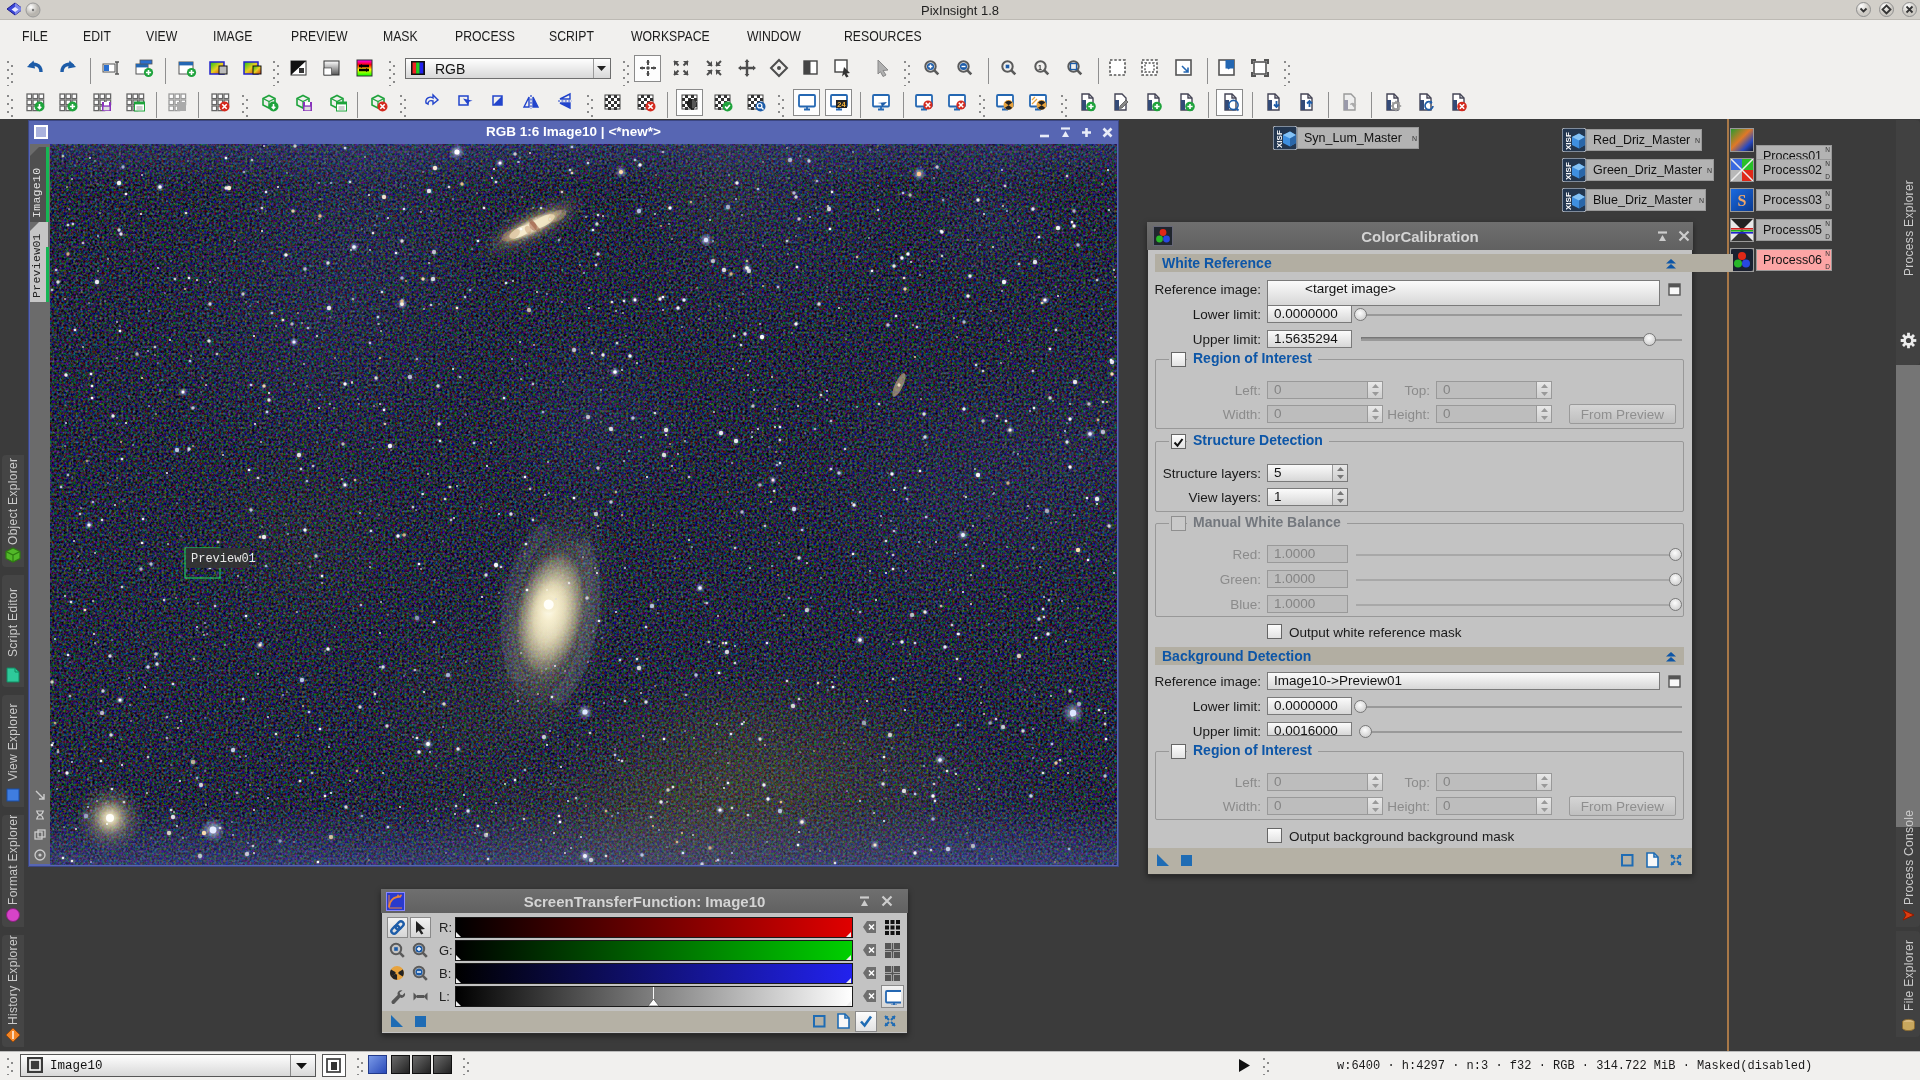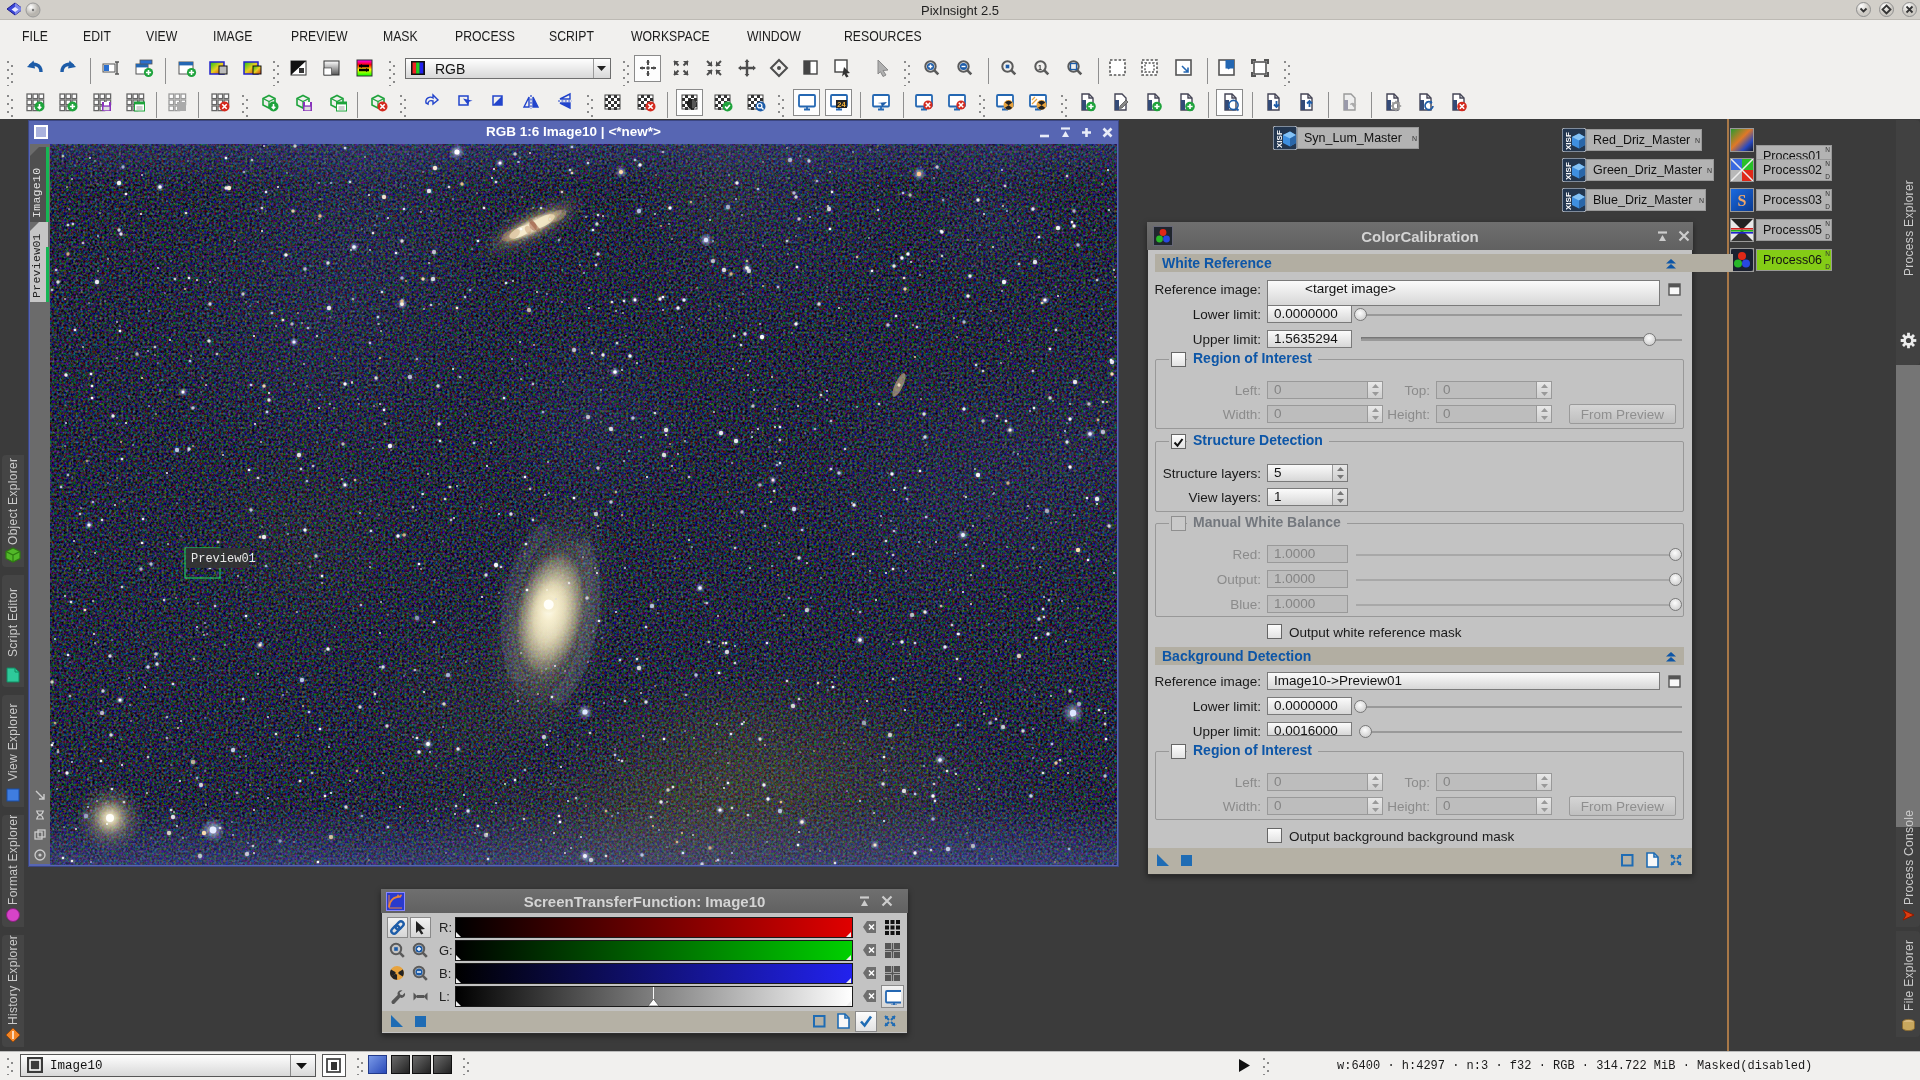--- a/index.html
+++ b/index.html
@@ -31,21 +31,21 @@
 <svg class="abs" style="left:25px;top:2px" width="16" height="16" viewBox="0 0 16 16">
     <circle cx="8" cy="8" r="7" fill="url(#gball)" stroke="#9a9a9a"></circle>
     <circle cx="8" cy="8" r="1.2" fill="#777"></circle>
     <defs>
       <radialGradient id="gball" cx=".35" cy=".3">
         <stop offset="0" stop-color="#fff"></stop>
         <stop offset="1" stop-color="#b8b5af"></stop>
       </radialGradient>
     </defs>
   </svg>
-<div class="abs" style="left:0;top:3px;width:1920px;height:14px;text-align:center;font-size:13px;color:#1f1f1f">PixInsight 2.5</div>
+<div class="abs" style="left:0;top:3px;width:1920px;height:14px;text-align:center;font-size:13px;color:#1f1f1f">PixInsight 1.8</div>
 <svg class="abs" style="left:1856px;top:2px" width="15" height="15" viewBox="0 0 15 15">
     <circle cx="7.5" cy="7.5" r="7" fill="url(#gbtn0)" stroke="#8f8f8f"></circle>
     <path d="M4.5 6.5l3 3 3-3" fill="none" stroke="#333" stroke-width="1.8"></path>
     <defs>
       <radialGradient id="gbtn0" cx=".35" cy=".25">
         <stop offset="0" stop-color="#fefefe"></stop>
         <stop offset="1" stop-color="#cdcac4"></stop>
       </radialGradient>
     </defs>
   </svg>
@@ -742,21 +742,21 @@
       <rect y="11" width="22" height="1.6" fill="#20b020"></rect>
       <rect y="13" width="22" height="1.6" fill="#2020d0"></rect>
     </svg></div>
 <div class="abs" style="left:1756px;top:219px;width:76px;height:22px;background:#b3b3b3;border:1px solid #999;font-size:12.5px;color:#111;line-height:21px;padding-left:6px;">Process05<span style="position:absolute;right:1px;top:0px;font-size:6.5px;line-height:7px;color:#333">N</span><span style="position:absolute;right:1px;bottom:0px;font-size:6.5px;line-height:7px;color:#333">D</span></div>
 <div class="abs" style="left:1730px;top:248px;width:24px;height:24px;background:#666;border:1px solid #999"><svg width="22" height="22" viewBox="0 0 22 22">
       <rect width="22" height="22" rx="2" fill="#1a2030"></rect>
       <circle cx="11" cy="7" r="4" fill="#e02818"></circle>
       <circle cx="7" cy="14.5" r="4" fill="#28b828"></circle>
       <circle cx="15" cy="14.5" r="4" fill="#2848e0"></circle>
     </svg></div>
-<div class="abs" style="left:1756px;top:249px;width:76px;height:22px;background:#84cc16;border:1px solid #999;font-size:12.5px;color:#111;line-height:21px;padding-left:6px;">Process06<span style="position:absolute;right:1px;top:0px;font-size:6.5px;line-height:7px;color:#333">N</span><span style="position:absolute;right:1px;bottom:0px;font-size:6.5px;line-height:7px;color:#333">D</span></div>
+<div class="abs" style="left:1756px;top:249px;width:76px;height:22px;background:#fca5a5;border:1px solid #999;font-size:12.5px;color:#111;line-height:21px;padding-left:6px;">Process06<span style="position:absolute;right:1px;top:0px;font-size:6.5px;line-height:7px;color:#333">N</span><span style="position:absolute;right:1px;bottom:0px;font-size:6.5px;line-height:7px;color:#333">D</span></div>
 <div class="abs" style="left:28px;top:120px;width:1091px;height:747px;background:#5766b3;border:1px solid #3c4784"></div>
 <div class="abs" style="left:28px;top:124px;width:1091px;height:16px;text-align:center;font-size:13.5px;font-weight:bold;color:#fff">RGB 1:6 Image10 | &lt;*new*&gt;</div>
 <svg class="abs" style="left:34px;top:125px" width="14" height="14" viewBox="0 0 14 14">
     <rect x="1" y="1" width="12" height="12" fill="#aab2dd" stroke="#fff" stroke-width="2"></rect>
   </svg>
 <svg class="abs" style="left:1038px;top:126px" width="13" height="13" viewBox="0 0 13 13">
     <path d="M2 10h9" stroke="#e8ecf8" stroke-width="2.6"></path>
   </svg>
 <svg class="abs" style="left:1059px;top:126px" width="13" height="13" viewBox="0 0 13 13">
     <path d="M2 2.5h9" stroke="#e8ecf8" stroke-width="2.2"></path>
@@ -2985,21 +2985,21 @@
         <path d="M7.5 14 11 10H4z" fill="#777"></path>
       </svg></span></div>
 <div class="abs grp" style="left:1155px;top:523px;width:529px;height:94px;"></div>
 <div class="abs" style="left:1187px;top:514px;background:#c3c3c3;color:#73777d;font-weight:bold;font-size:14px;line-height:17px;padding:0 6px;">Manual White Balance</div>
 <div class="abs" style="left:1169px;top:515px;width:17px;height:17px;background:#c3c3c3;"></div>
 <div class="abs cbd" style="left:1171px;top:516px;"></div>
 <div class="abs lbld" style="left:1101px;top:546px;width:160px;height:18px;">Red:</div>
 <div class="abs fldd" style="left:1267px;top:545px;width:81px;height:18px;position:absolute;">1.0000</div>
 <div class="abs" style="left:1356px;top:554px;width:320px;height:2px;background:#a8a8a8"></div>
 <div class="abs knob" style="left:1669.0px;top:548px;"></div>
-<div class="abs lbld" style="left:1101px;top:571px;width:160px;height:18px;">Output:</div>
+<div class="abs lbld" style="left:1101px;top:571px;width:160px;height:18px;">Green:</div>
 <div class="abs fldd" style="left:1267px;top:570px;width:81px;height:18px;position:absolute;">1.0000</div>
 <div class="abs" style="left:1356px;top:579px;width:320px;height:2px;background:#a8a8a8"></div>
 <div class="abs knob" style="left:1669.0px;top:573px;"></div>
 <div class="abs lbld" style="left:1101px;top:596px;width:160px;height:18px;">Blue:</div>
 <div class="abs fldd" style="left:1267px;top:595px;width:81px;height:18px;position:absolute;">1.0000</div>
 <div class="abs" style="left:1356px;top:604px;width:320px;height:2px;background:#a8a8a8"></div>
 <div class="abs knob" style="left:1669.0px;top:598px;"></div>
 <div class="abs cb" style="left:1267px;top:624px;"></div>
 <div class="abs cbtext" style="left:1289px;top:625px;">Output white reference mask</div>
 <div class="abs secthdr" style="left:1155px;top:647px;width:529px;height:18px;">Background Detection</div>

